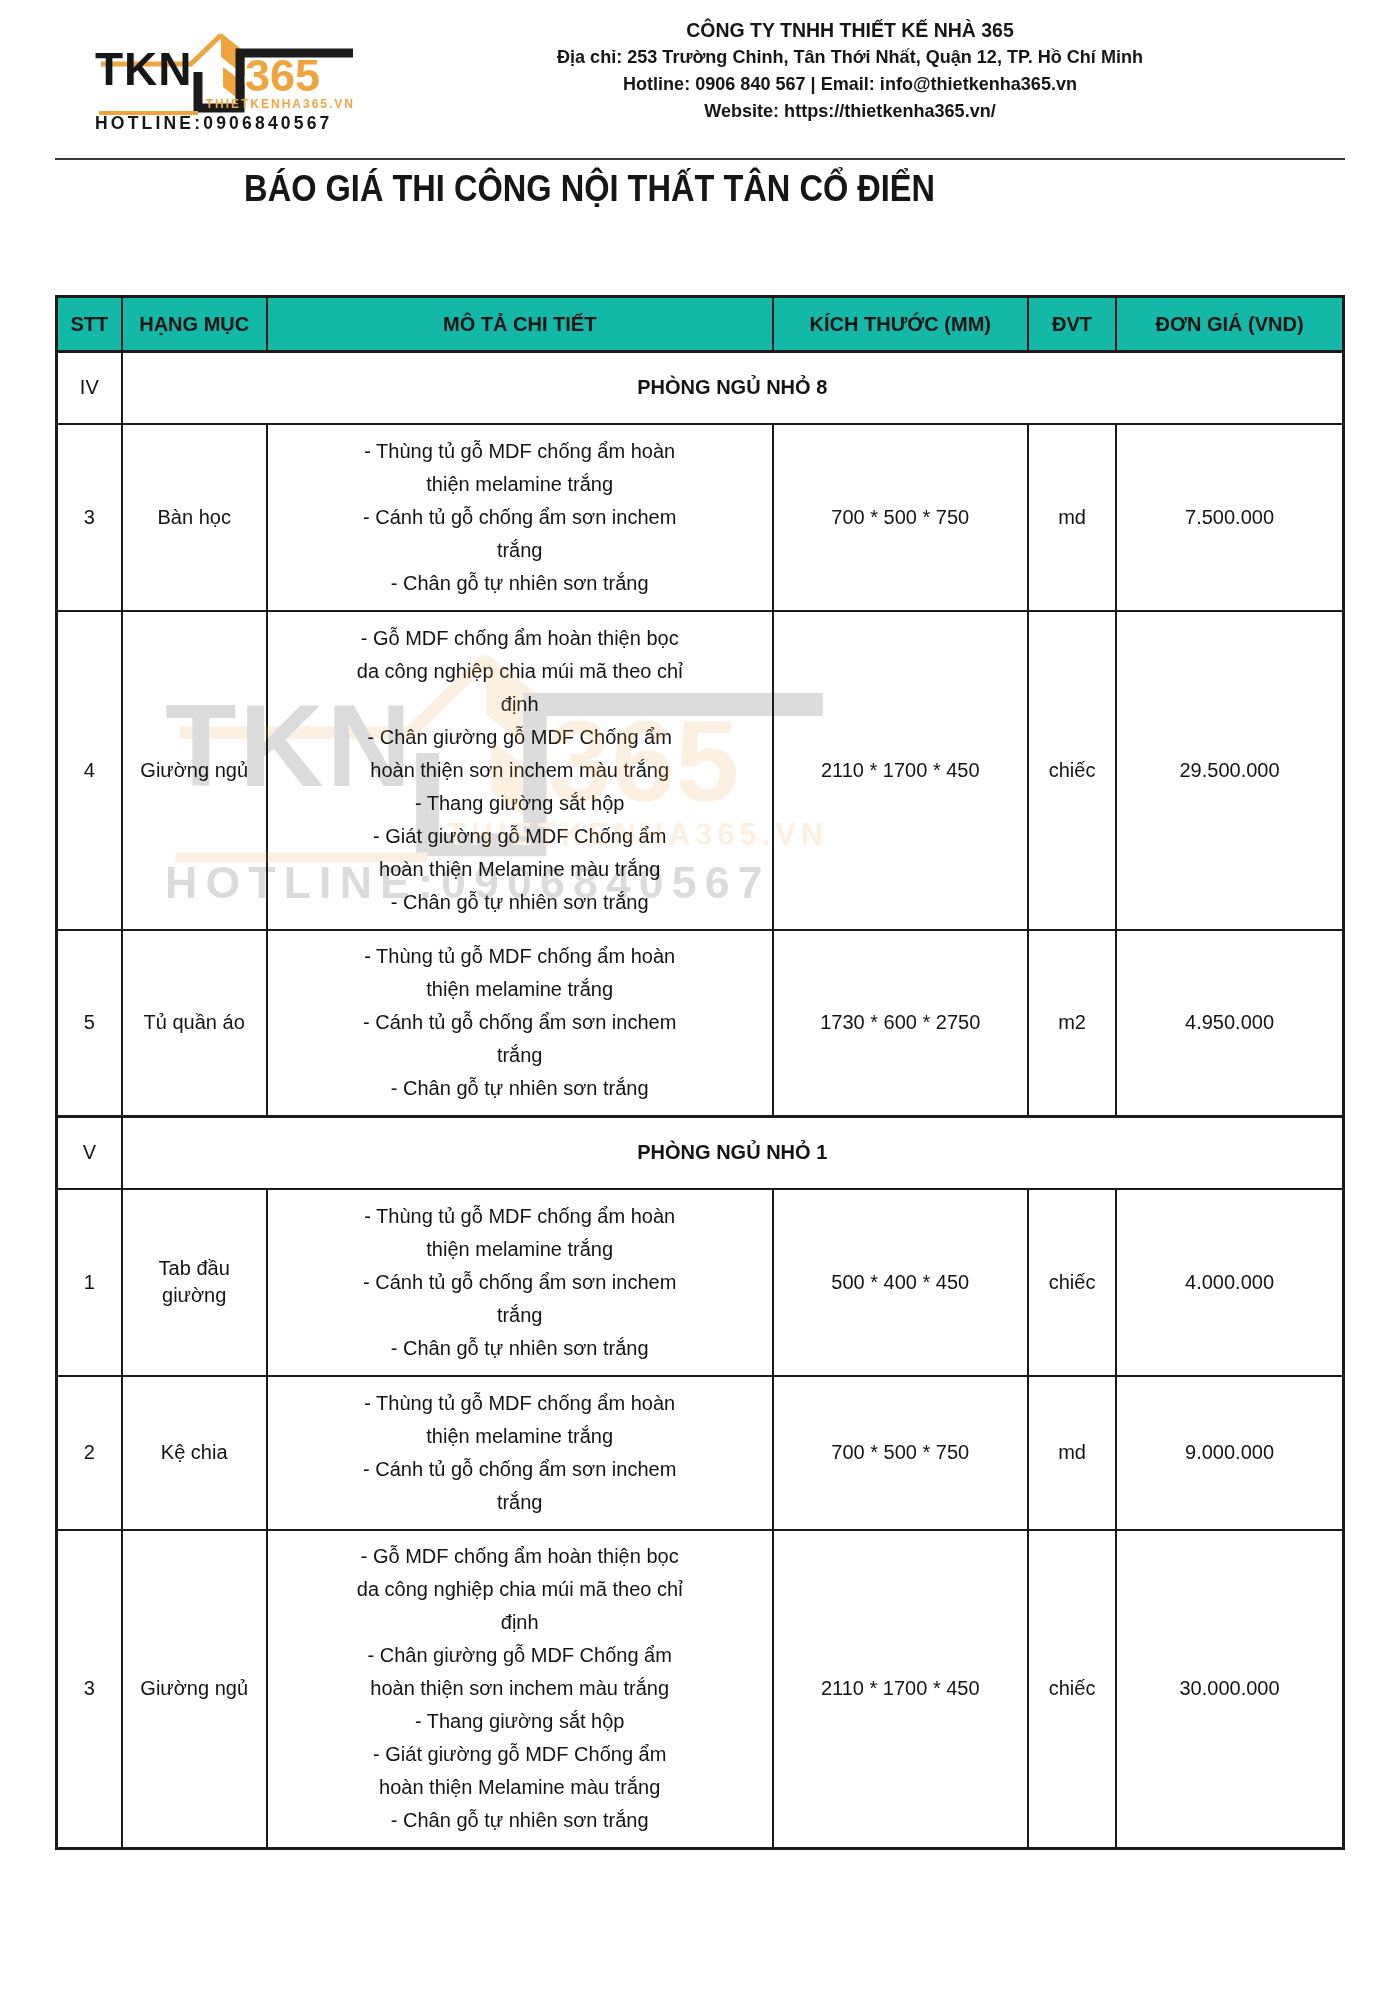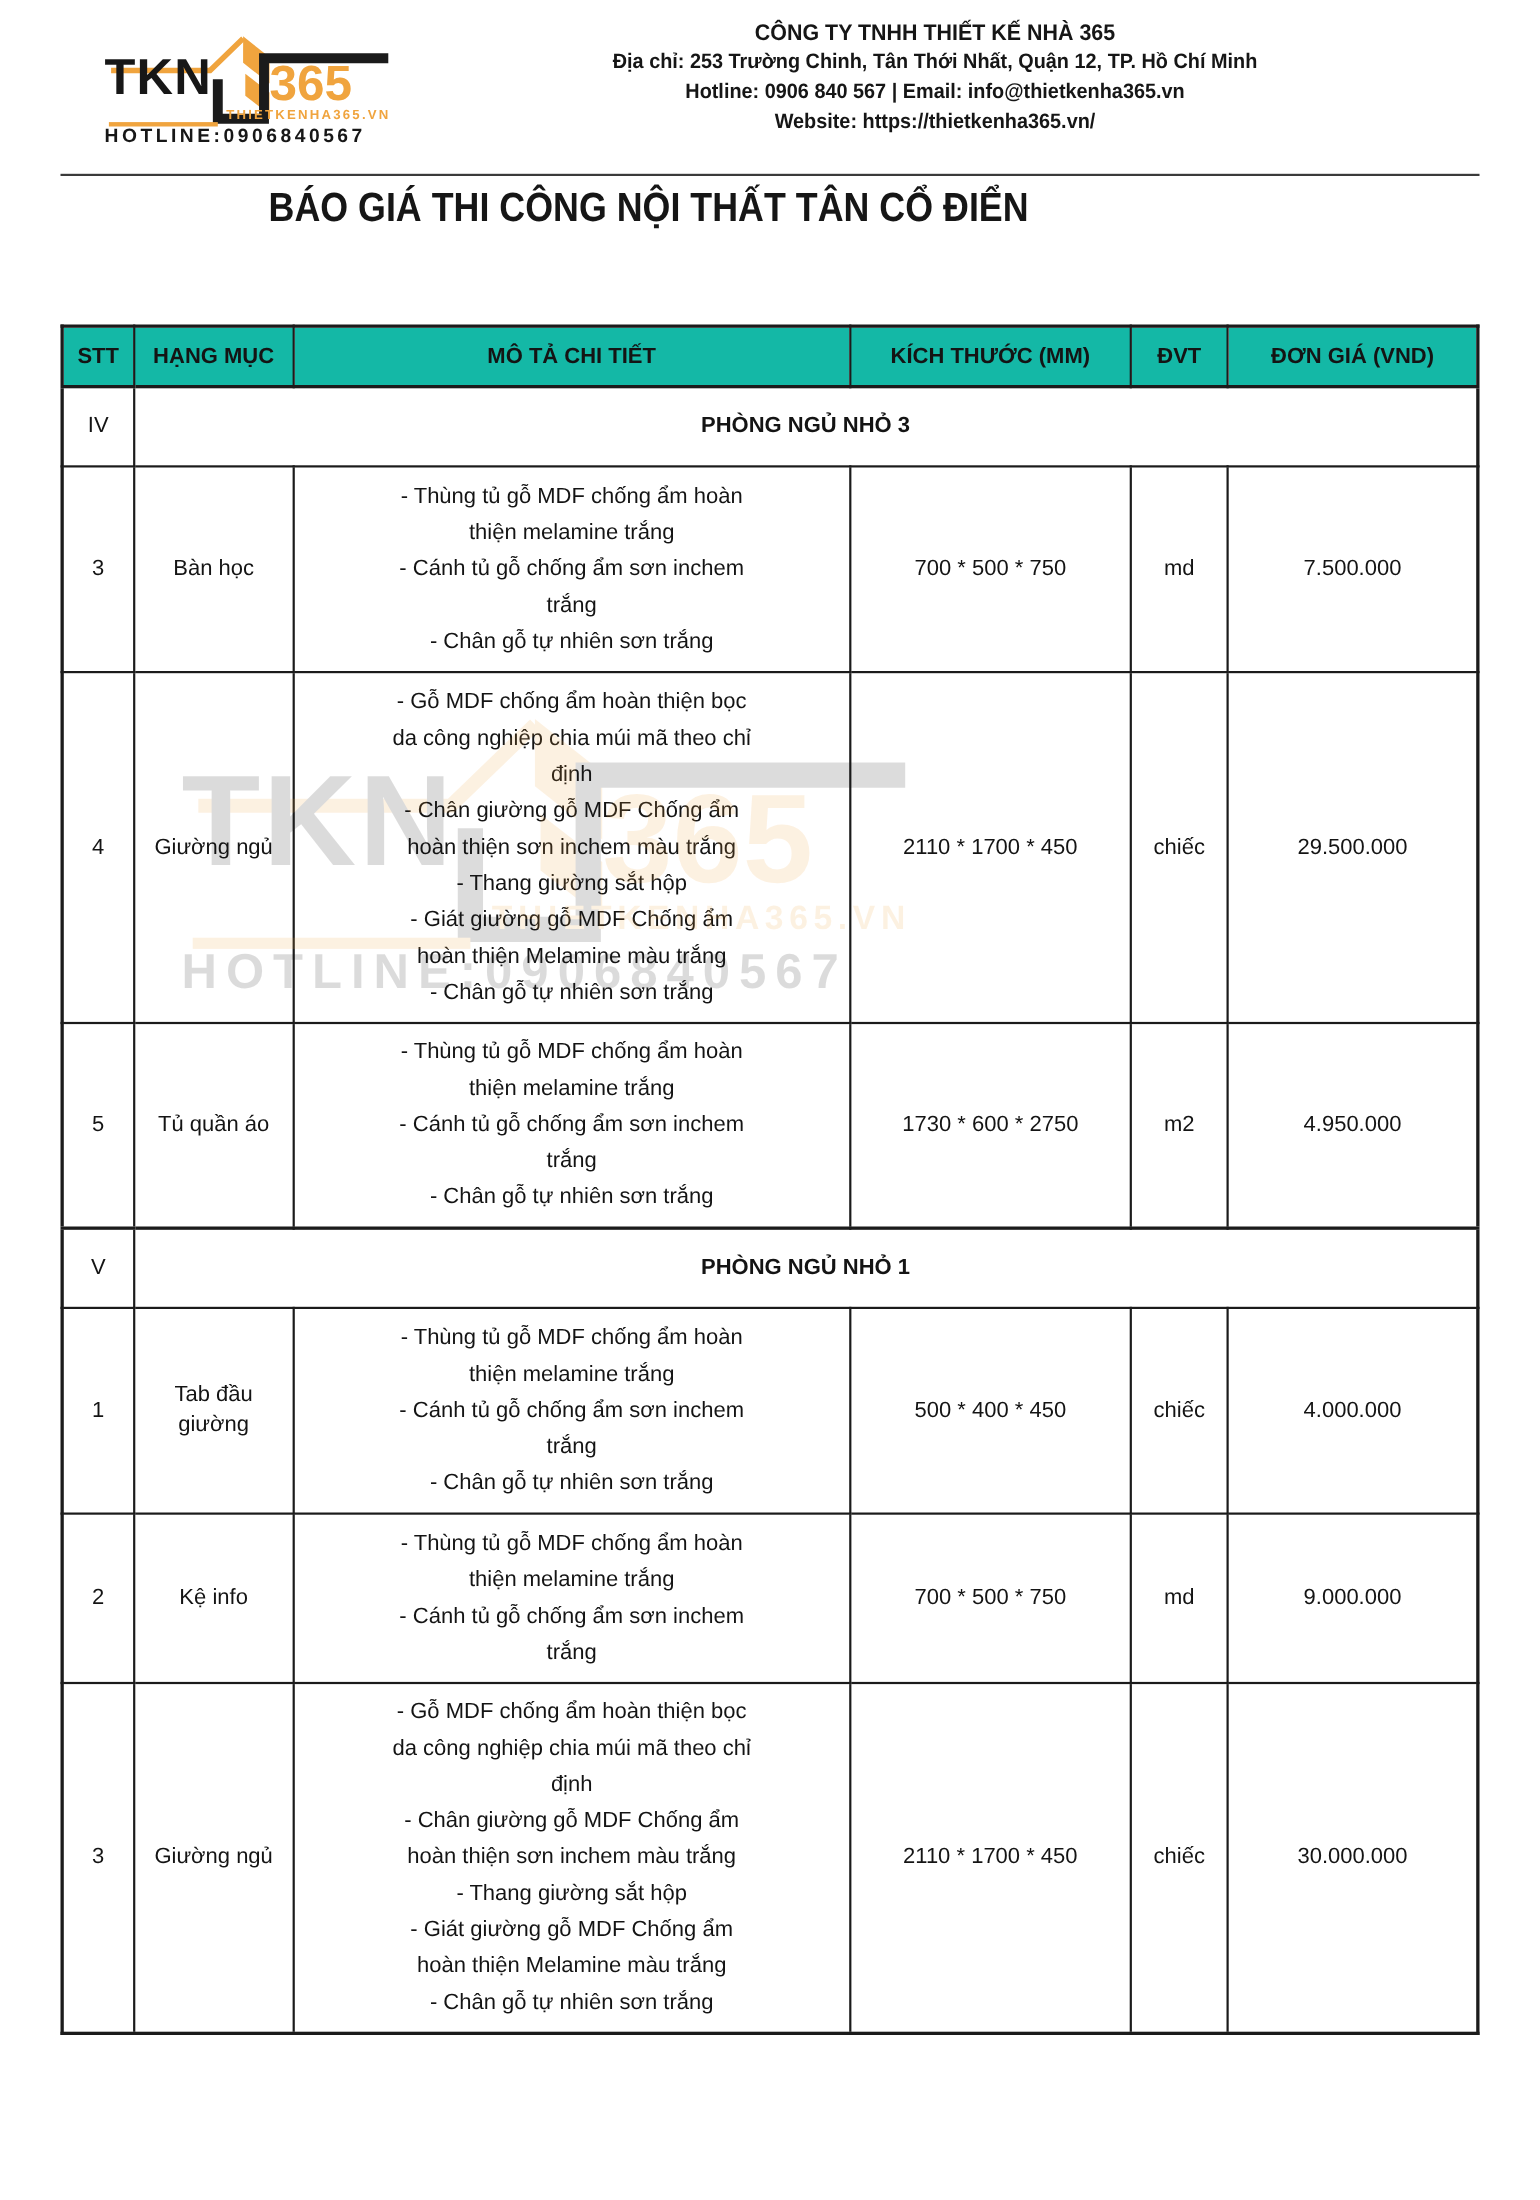--- a/index.html
+++ b/index.html
@@ -104,21 +104,21 @@
       <th>HẠNG MỤC</th>
       <th>MÔ TẢ CHI TIẾT</th>
       <th>KÍCH THƯỚC (MM)</th>
       <th>ĐVT</th>
       <th>ĐƠN GIÁ (VND)</th>
     </tr>
   </thead>
   <tbody>
       <tr class="section-row" style="height: 72px;">
         <td class="section-no">IV</td>
-        <td class="section-title" colspan="5">PHÒNG NGỦ NHỎ 3</td>
+        <td class="section-title" colspan="5">PHÒNG NGỦ NHỎ 8</td>
       </tr>
       <tr style="height: 187px;">
         <td class="c-stt">3</td>
         <td class="c-item">Bàn học</td>
         <td class="c-desc">- Thùng tủ gỗ MDF chống ẩm hoàn
 thiện melamine trắng
 - Cánh tủ gỗ chống ẩm sơn inchem
 trắng
 - Chân gỗ tự nhiên sơn trắng</td>
         <td class="c-size">700 * 500 * 750</td>
@@ -164,21 +164,21 @@
 thiện melamine trắng
 - Cánh tủ gỗ chống ẩm sơn inchem
 trắng
 - Chân gỗ tự nhiên sơn trắng</td>
         <td class="c-size">500 * 400 * 450</td>
         <td class="c-unit">chiếc</td>
         <td class="c-price">4.000.000</td>
       </tr>
       <tr style="height: 154px;">
         <td class="c-stt">2</td>
-        <td class="c-item">Kệ info</td>
+        <td class="c-item">Kệ chia</td>
         <td class="c-desc">- Thùng tủ gỗ MDF chống ẩm hoàn
 thiện melamine trắng
 - Cánh tủ gỗ chống ẩm sơn inchem
 trắng</td>
         <td class="c-size">700 * 500 * 750</td>
         <td class="c-unit">md</td>
         <td class="c-price">9.000.000</td>
       </tr>
       <tr style="height: 319px;">
         <td class="c-stt">3</td>

